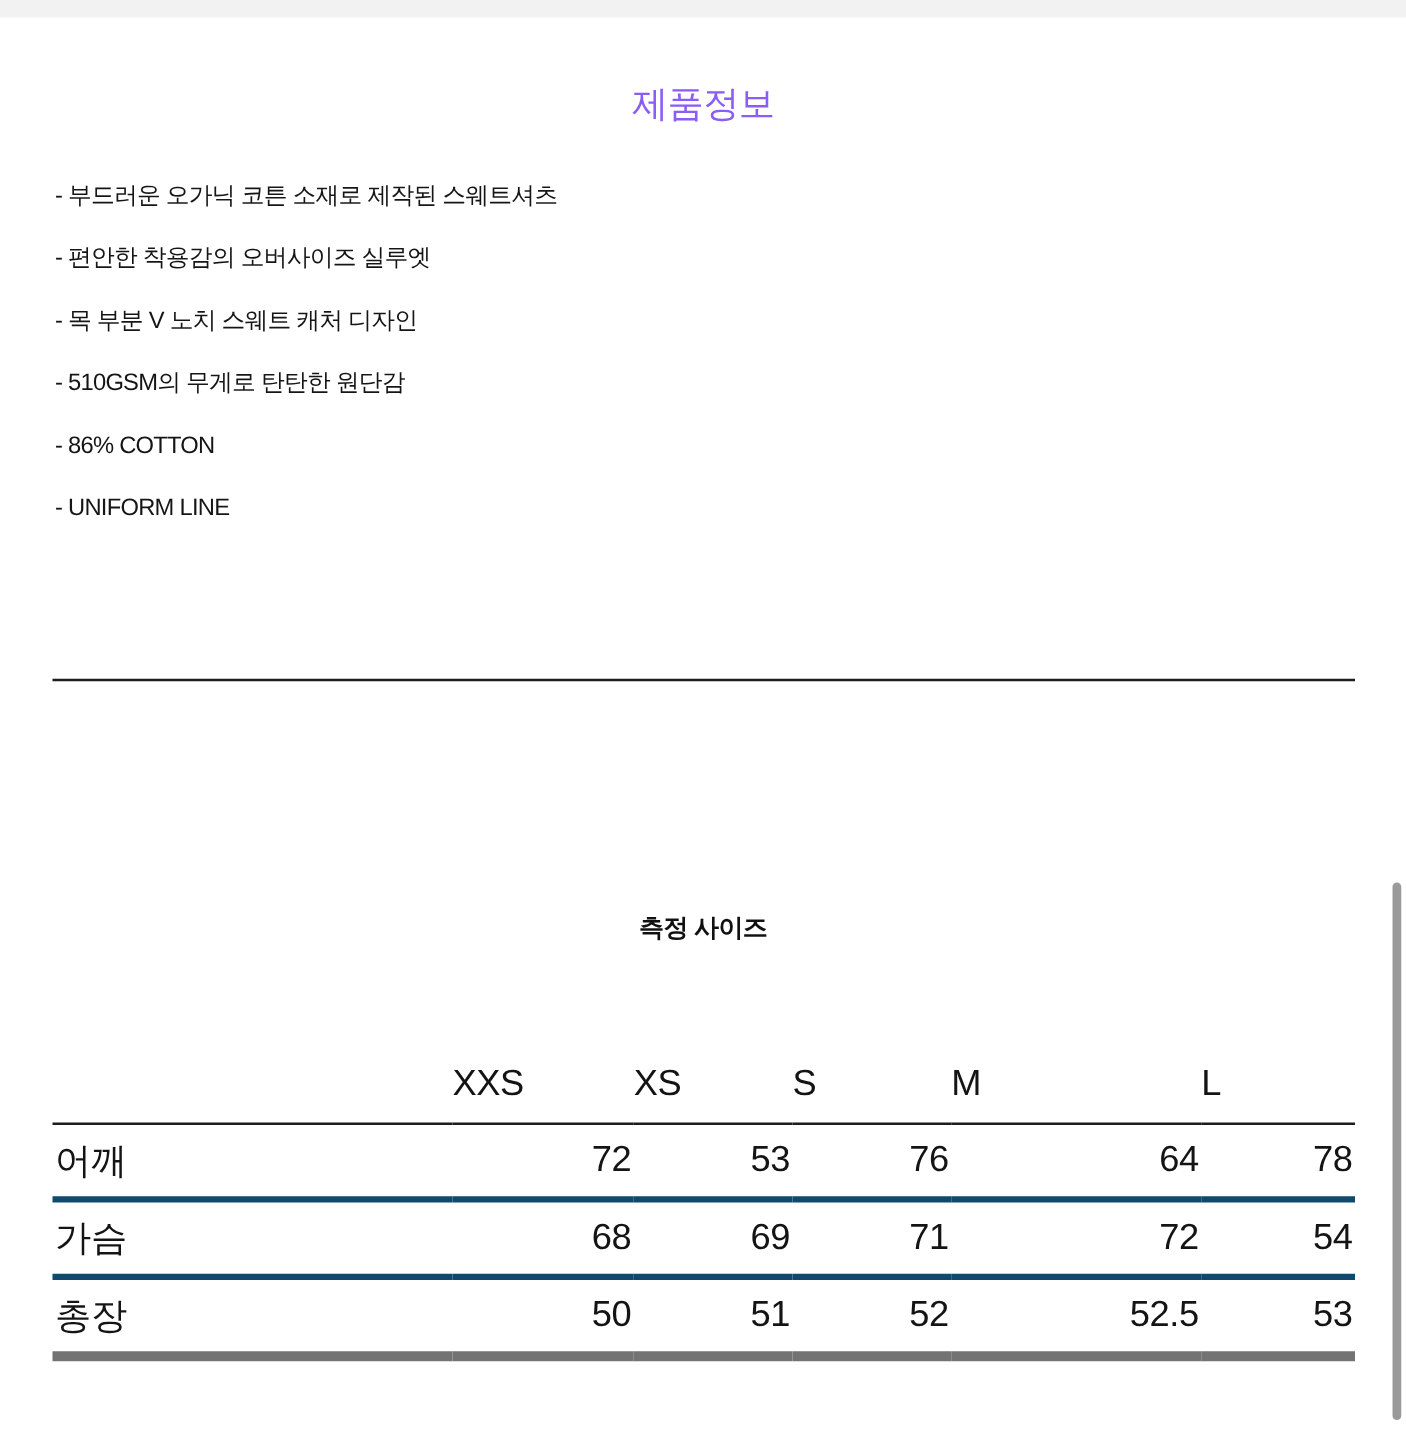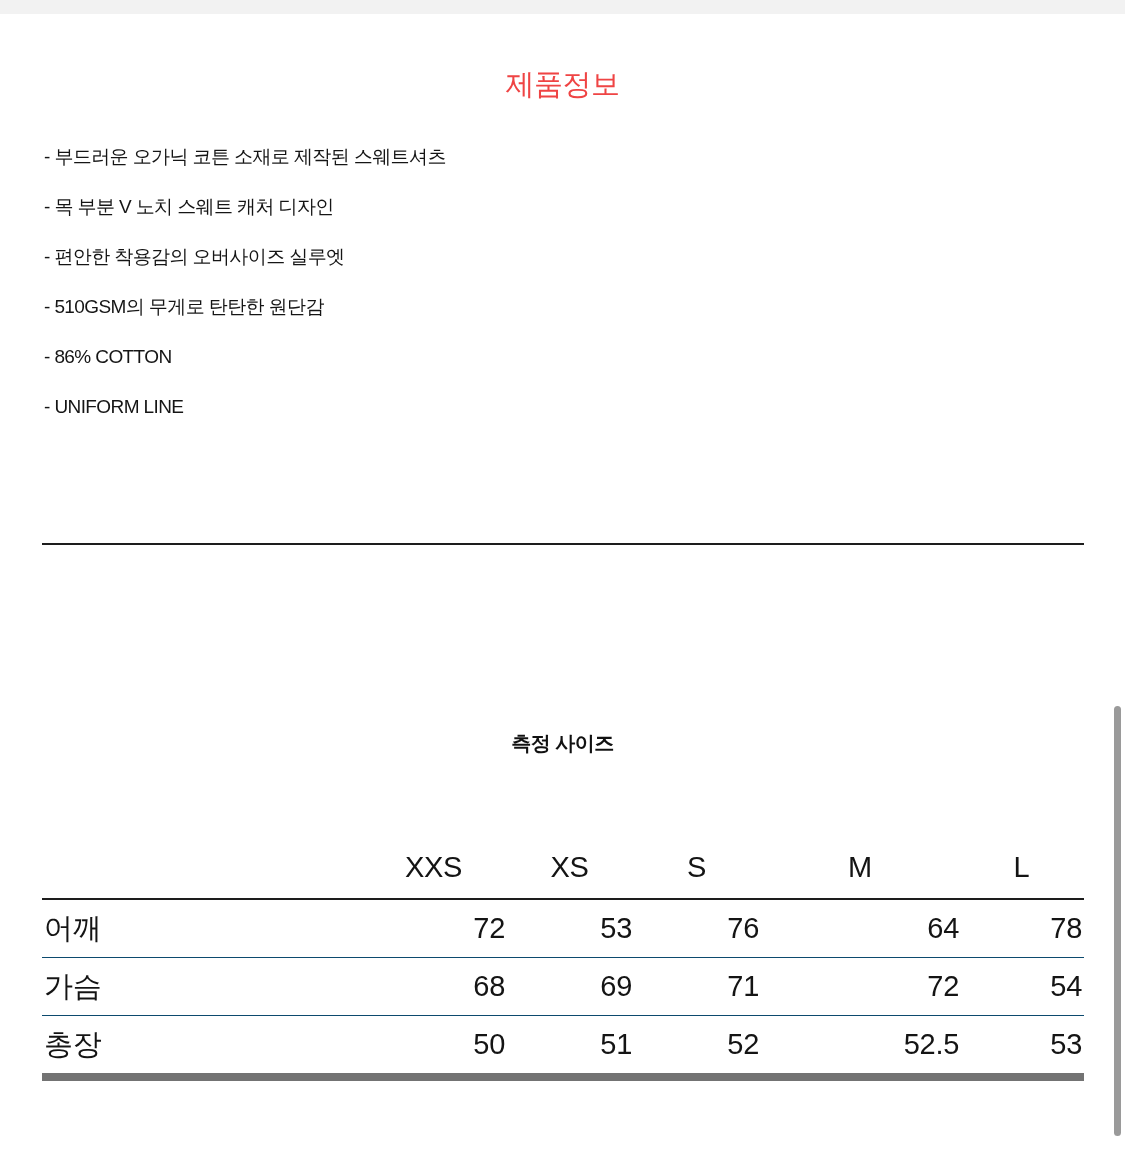--- a/index.html
+++ b/index.html
@@ -37,21 +37,21 @@
     position: absolute;
     top: 40px;
     left: 0;
     width: 1125px;
   }
   .section-title {
     text-align: center;
     font-size: 29px;
     line-height: 40px;
     font-weight: 400;
-    color: #ef4444;
+    color: #8b5cf6;
     letter-spacing: -0.5px;
   }
   .feature-list {
     margin: 0;
     padding: 0;
     list-style: none;
     position: absolute;
     top: 92px;
     left: 44px;
     width: 1040px;
@@ -103,28 +103,28 @@
     font-size: 29px;
     color: #141414;
     padding: 0;
     height: 57px;
     vertical-align: middle;
     letter-spacing: -0.3px;
   }
   table.size-table thead th {
     border-bottom: 2px solid #1d1d1d;
     height: 62px;
-    text-align: center;
+    text-align: left;
     padding-right: 2px;
   }
   table.size-table thead th.rowhead {
     text-align: left;
   }
   table.size-table tbody td {
-    border-bottom: 1px solid #0c4a6e;
+    border-bottom: 5px solid #0c4a6e;
     text-align: right;
     padding-right: 2px;
   }
   table.size-table tbody tr:last-child td {
     border-bottom: 8px solid #737373;
   }
   table.size-table td.rowhead {
     text-align: left;
     padding-left: 2px;
   }
@@ -159,22 +159,22 @@
 <body>
 
 <div class="page">
 
   <div class="top-strip"></div>
 
   <section class="product-info">
     <h2 class="section-title">제품정보</h2>
     <ul class="feature-list">
       <li>- 부드러운 오가닉 코튼 소재로 제작된 스웨트셔츠</li>
+      <li>- 편안한 착용감의 오버사이즈 실루엣</li>
       <li>- 목 부분 V 노치 스웨트 캐처 디자인</li>
-      <li>- 편안한 착용감의 오버사이즈 실루엣</li>
       <li>- 510GSM의 무게로 탄탄한 원단감</li>
       <li>- 86% COTTON</li>
       <li>- UNIFORM LINE</li>
     </ul>
   </section>
 
   <div class="divider"></div>
 
   <section class="size-section">
     <h2 class="size-title">측정 사이즈</h2>

